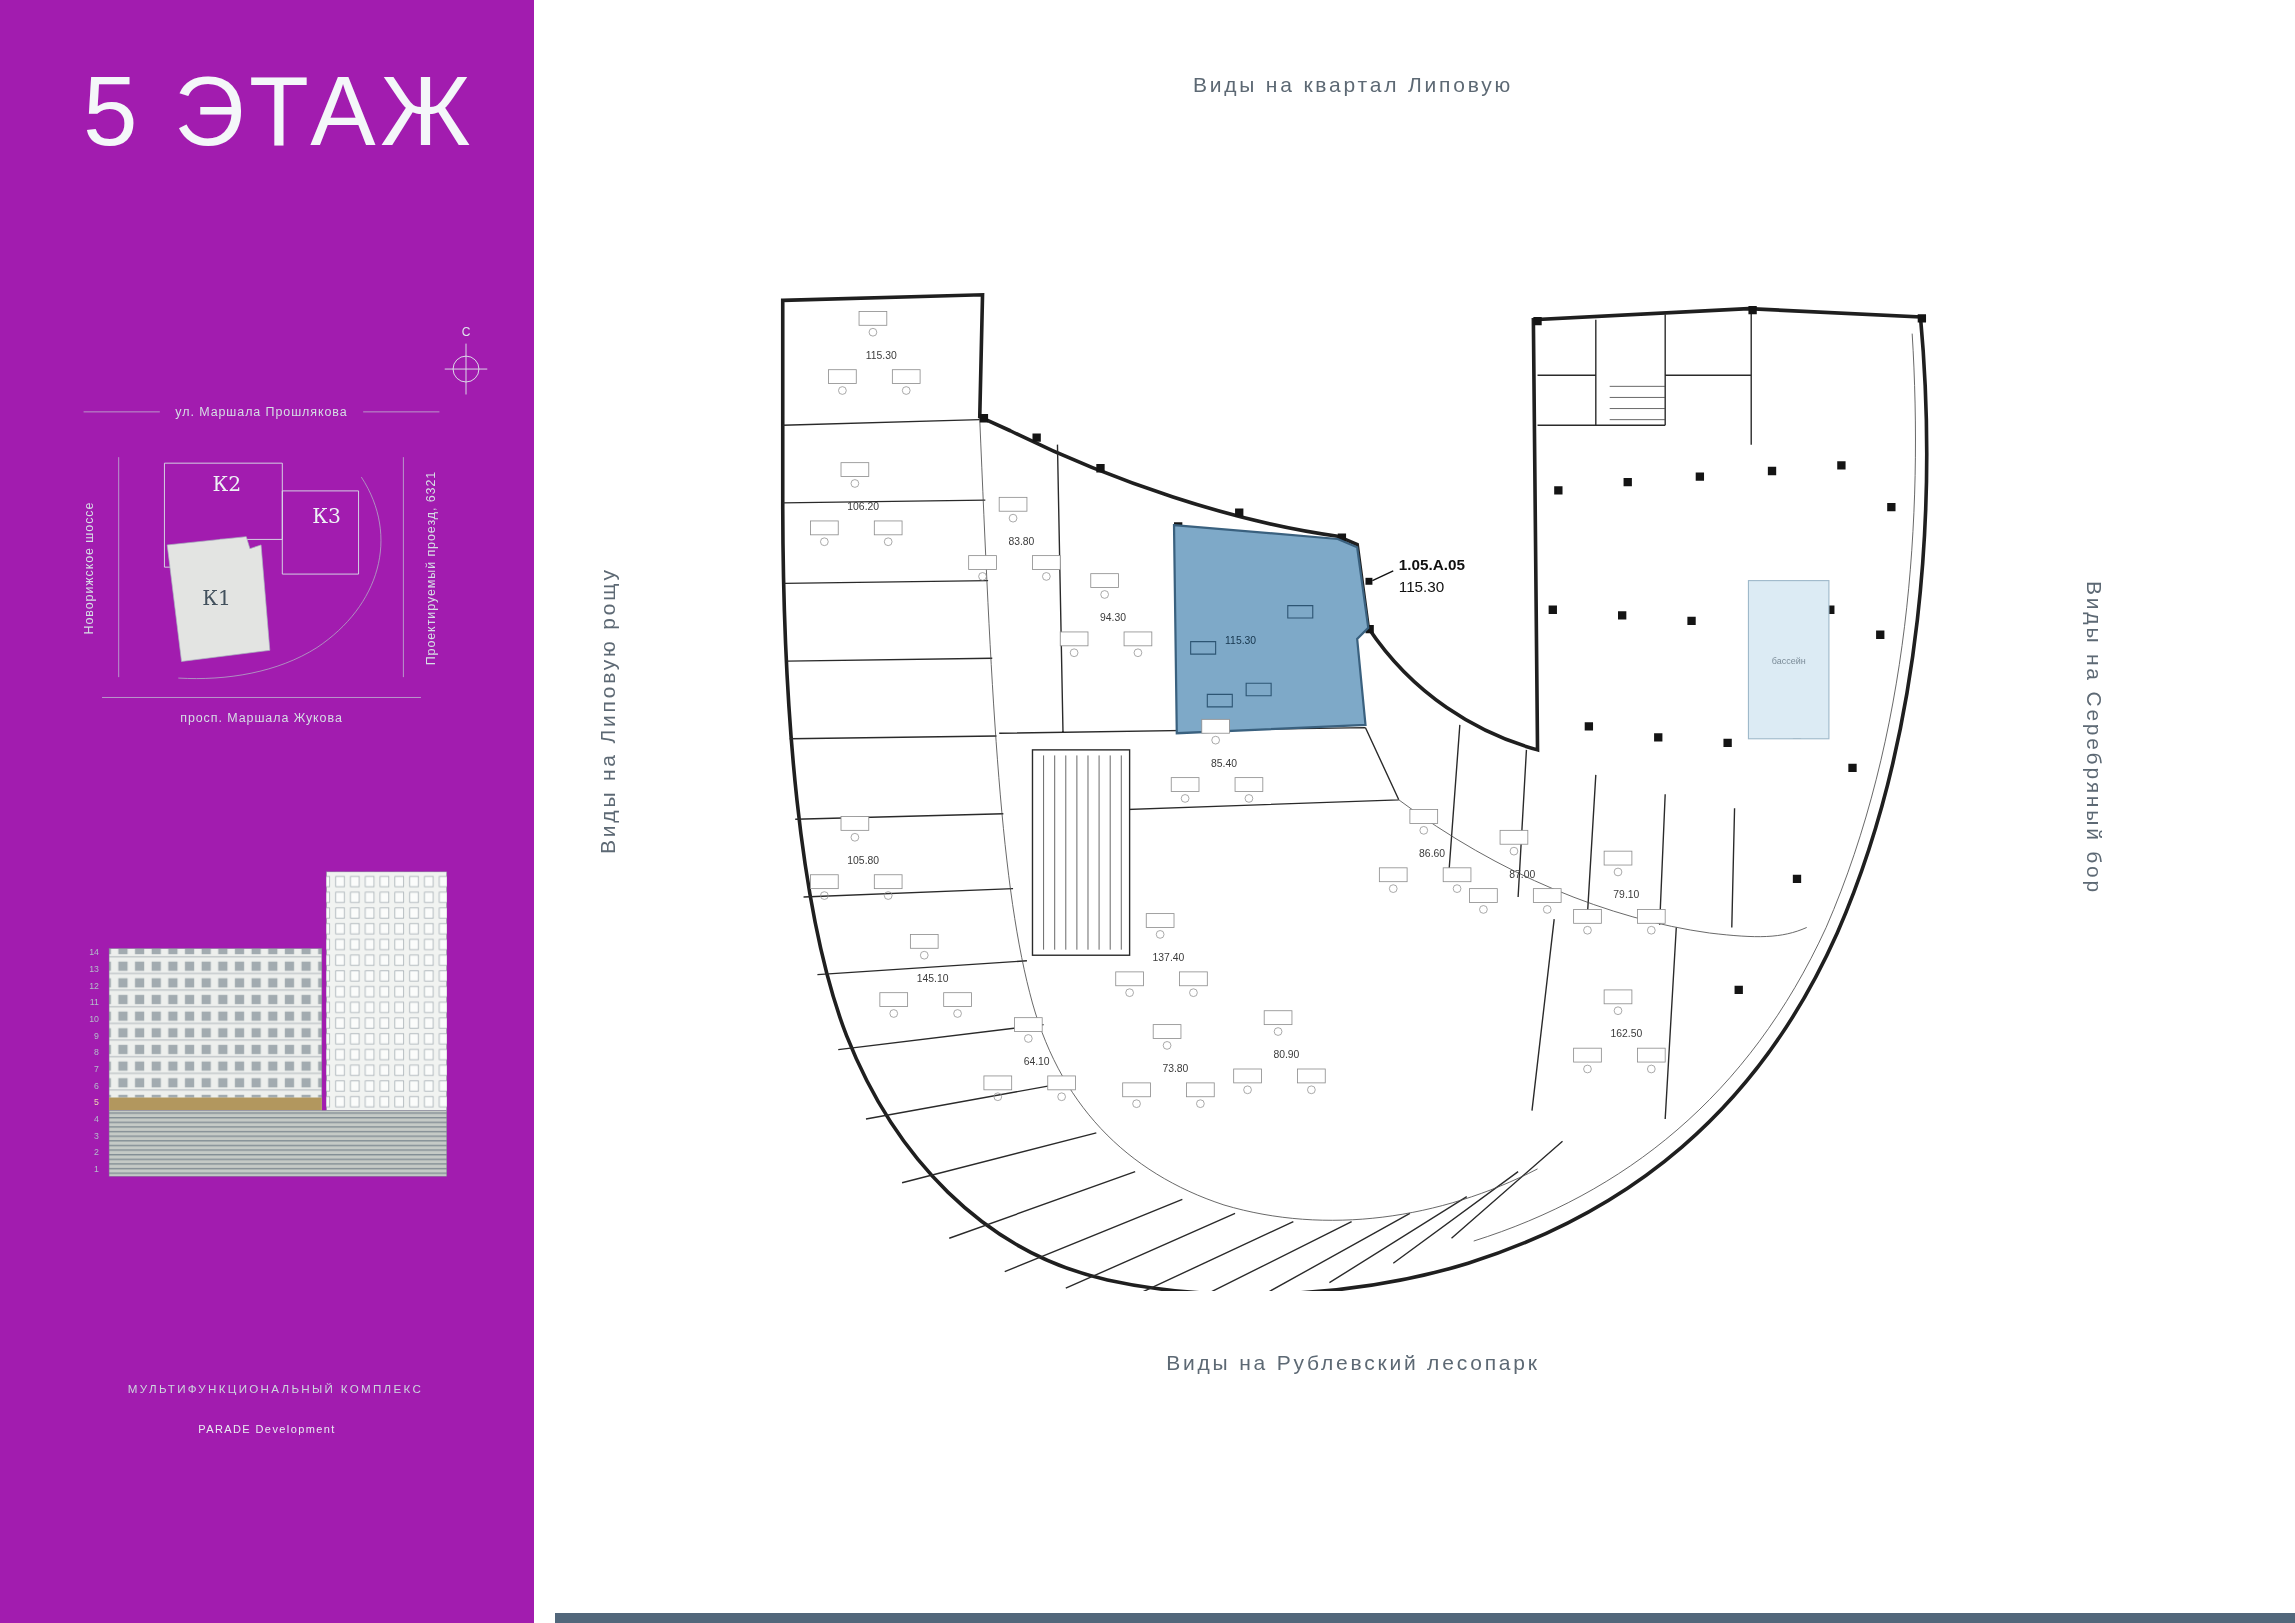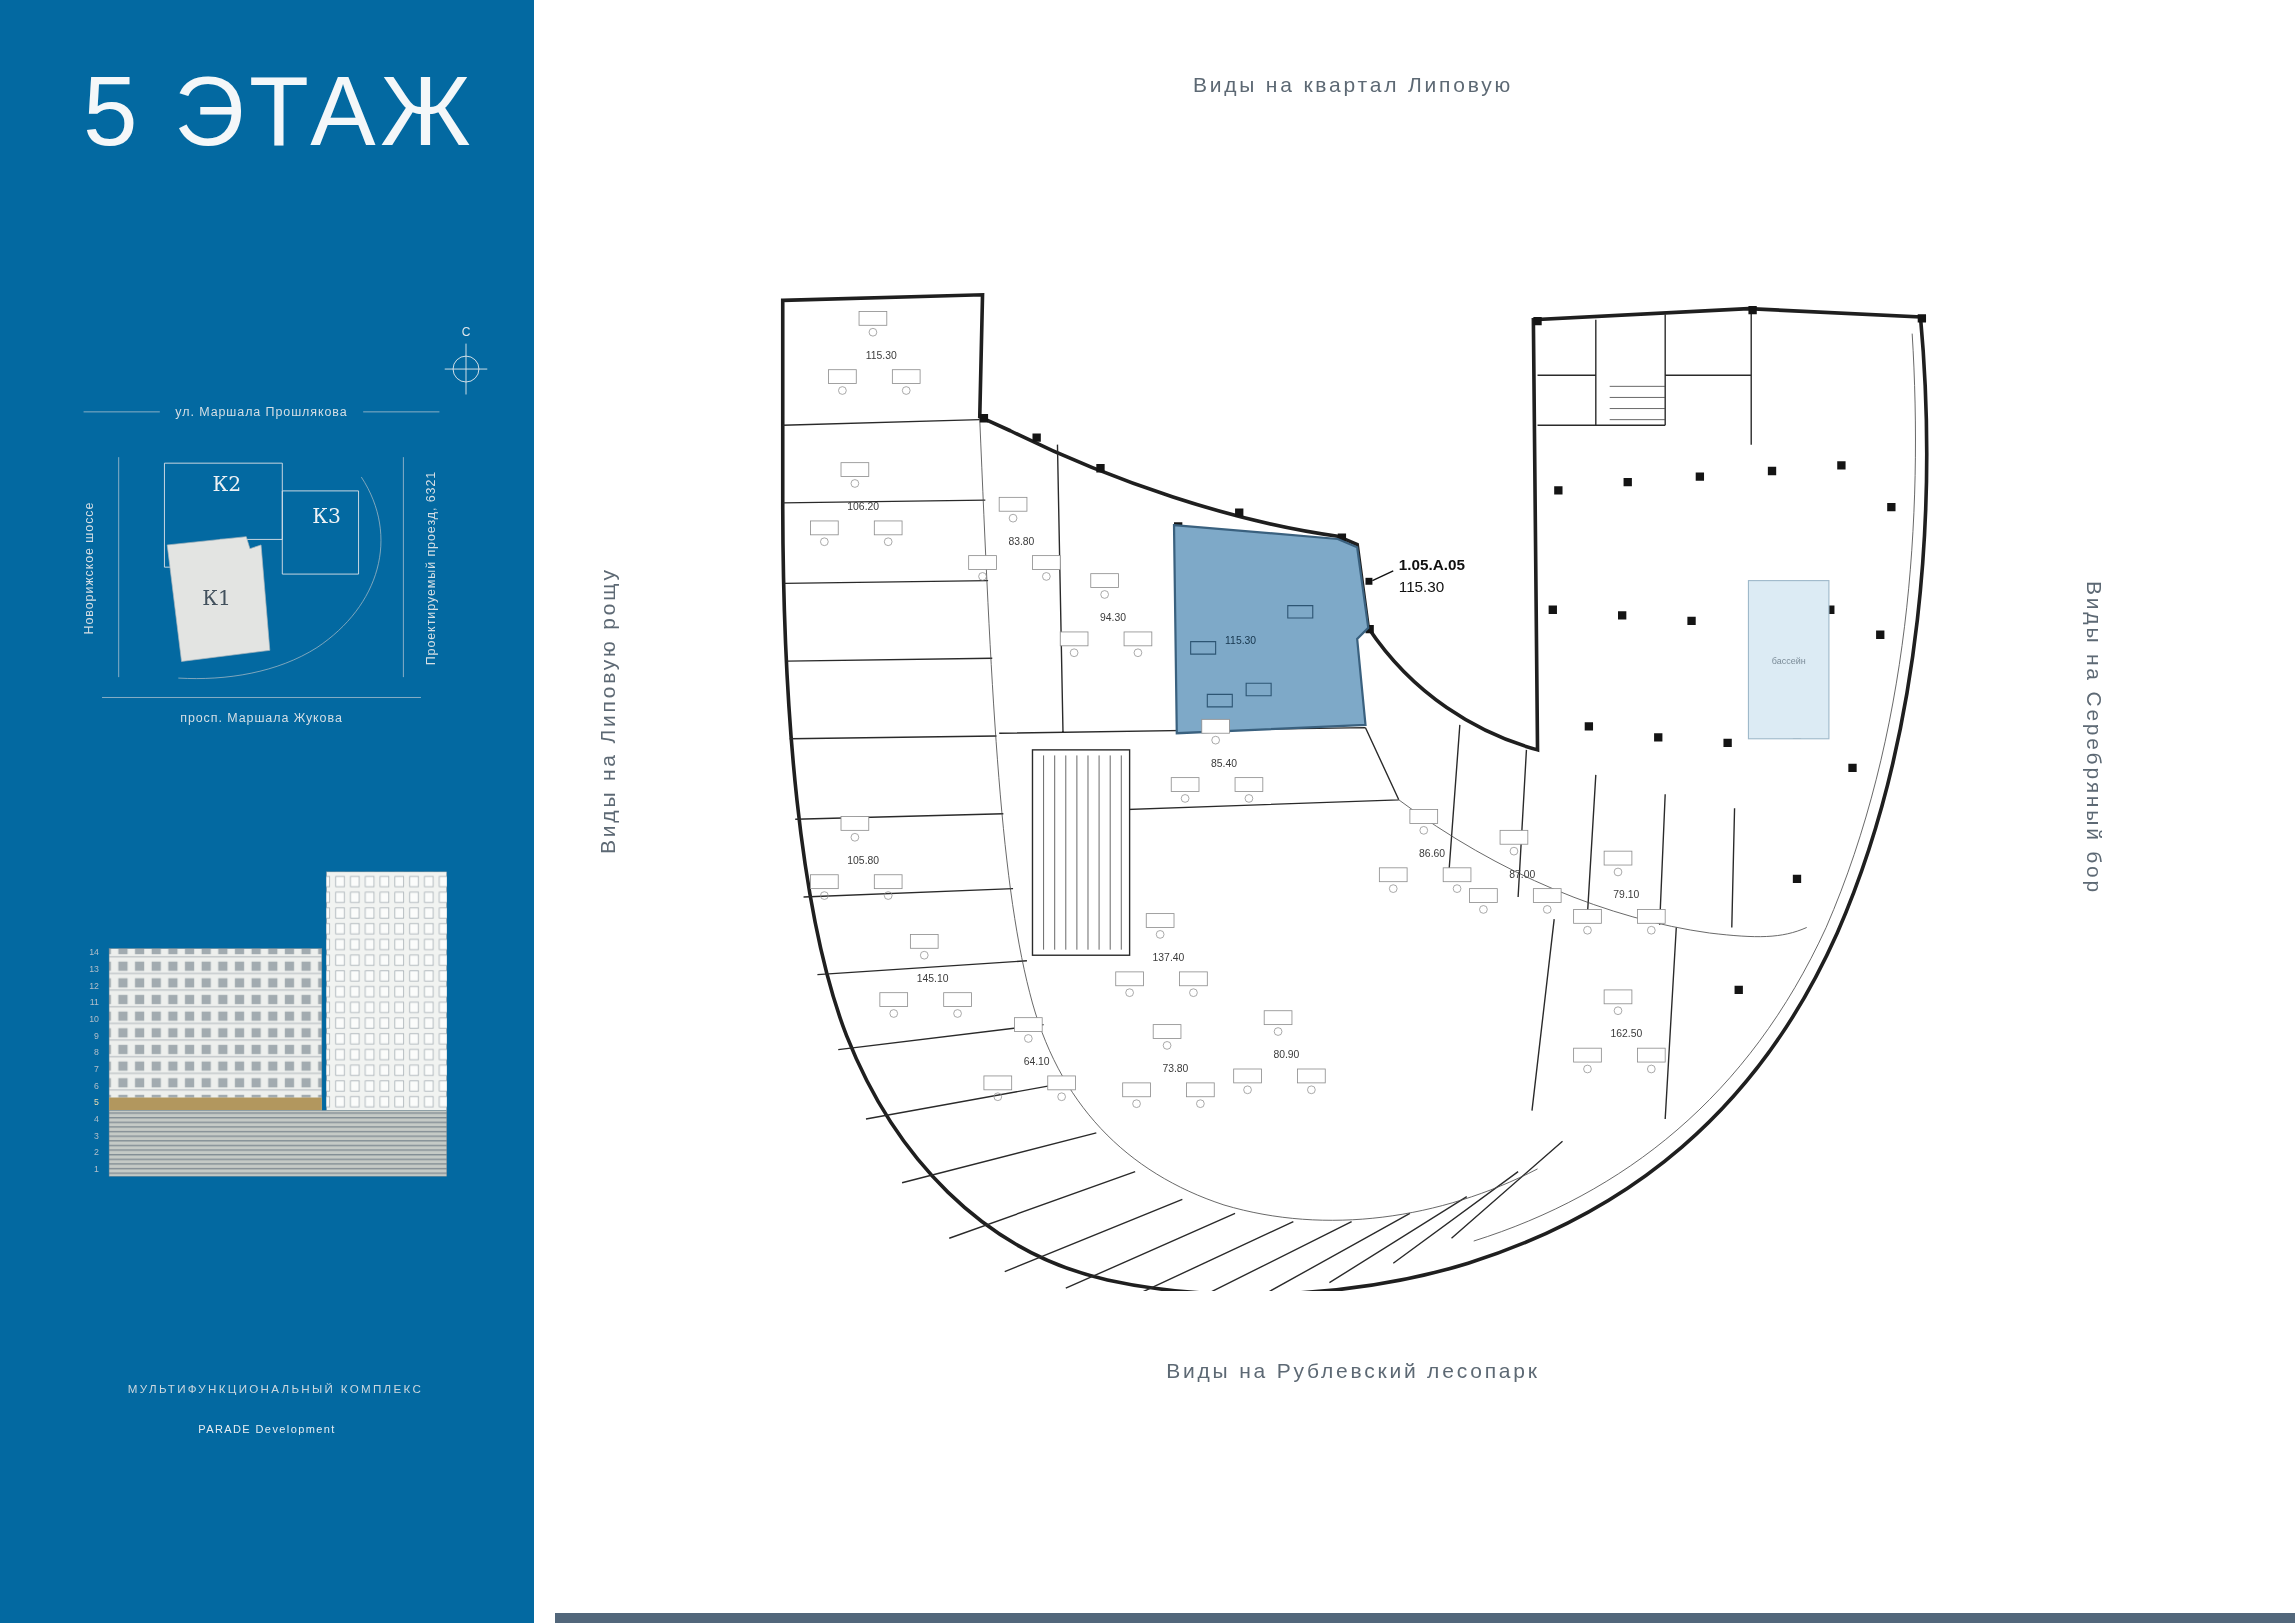--- a/index.html
+++ b/index.html
@@ -27,21 +27,21 @@
   }
   .brand-name{font-size:30.5px;font-weight:400;letter-spacing:13px;margin-left:6.5px;}
   .brand-subtitle{font-size:11.6px;letter-spacing:2.3px;color:#ccd7de;margin-top:10.2px;margin-left:17px;}
   .brand-developer{font-size:11px;letter-spacing:1.4px;color:#e8edf1;margin-top:28px;}
   
   .h-label{
     position:absolute;left:777px;width:1152px;text-align:center;
     font-size:21px;letter-spacing:2.8px;white-space:nowrap;
   }
   .h-label.top{top:73px;}
-  .h-label.bottom{top:1351px;margin-top:8px;}
+  .h-label.bottom{top:1351px;}
   .vlabel{
     position:absolute;font-size:21px;letter-spacing:2.8px;white-space:nowrap;
     transform-origin:left top;
   }
   .vlabel.left{left:596px;top:854px;transform:rotate(-90deg);}
   .vlabel.right{left:2106px;top:581px;transform:rotate(90deg);}
   .plan-svg{position:absolute;left:777px;top:292px;}
   .bottom-strip{position:absolute;left:555px;top:1613px;width:1740px;height:10.2px;}
   
   text{font-family:"Liberation Sans",sans-serif;}
@@ -73,21 +73,21 @@
   .callout-id{font-size:11px;font-weight:bold;fill:#101010;}
   .callout-area{font-size:11px;fill:#101010;}
   .leader{stroke:#111111;stroke-width:1;fill:none;}
   .cal-sq{fill:#111111;}
   .pool{stroke:#9fb9ca;stroke-width:.8;}
   .pool-label{font-size:6.5px;fill:#7b8c98;text-anchor:middle;}
 </style>
 </head>
 <body>
 
-<div class="sidebar" style="background: #0369a1;">
+<div class="sidebar" style="background: #a21caf;">
 
   <div class="floor-title">5 ЭТАЖ</div>
 
   <svg class="compass" width="74" height="79" viewBox="0 0 160 170">
     <text class="compass-letter" x="80" y="26">С</text>
     <line class="compass-line" x1="80" y1="42" x2="80" y2="152"></line>
     <line class="compass-line" x1="34" y1="97" x2="126" y2="97"></line>
     <circle class="compass-line" cx="80" cy="97" r="28" fill="none"></circle>
   </svg>
 

